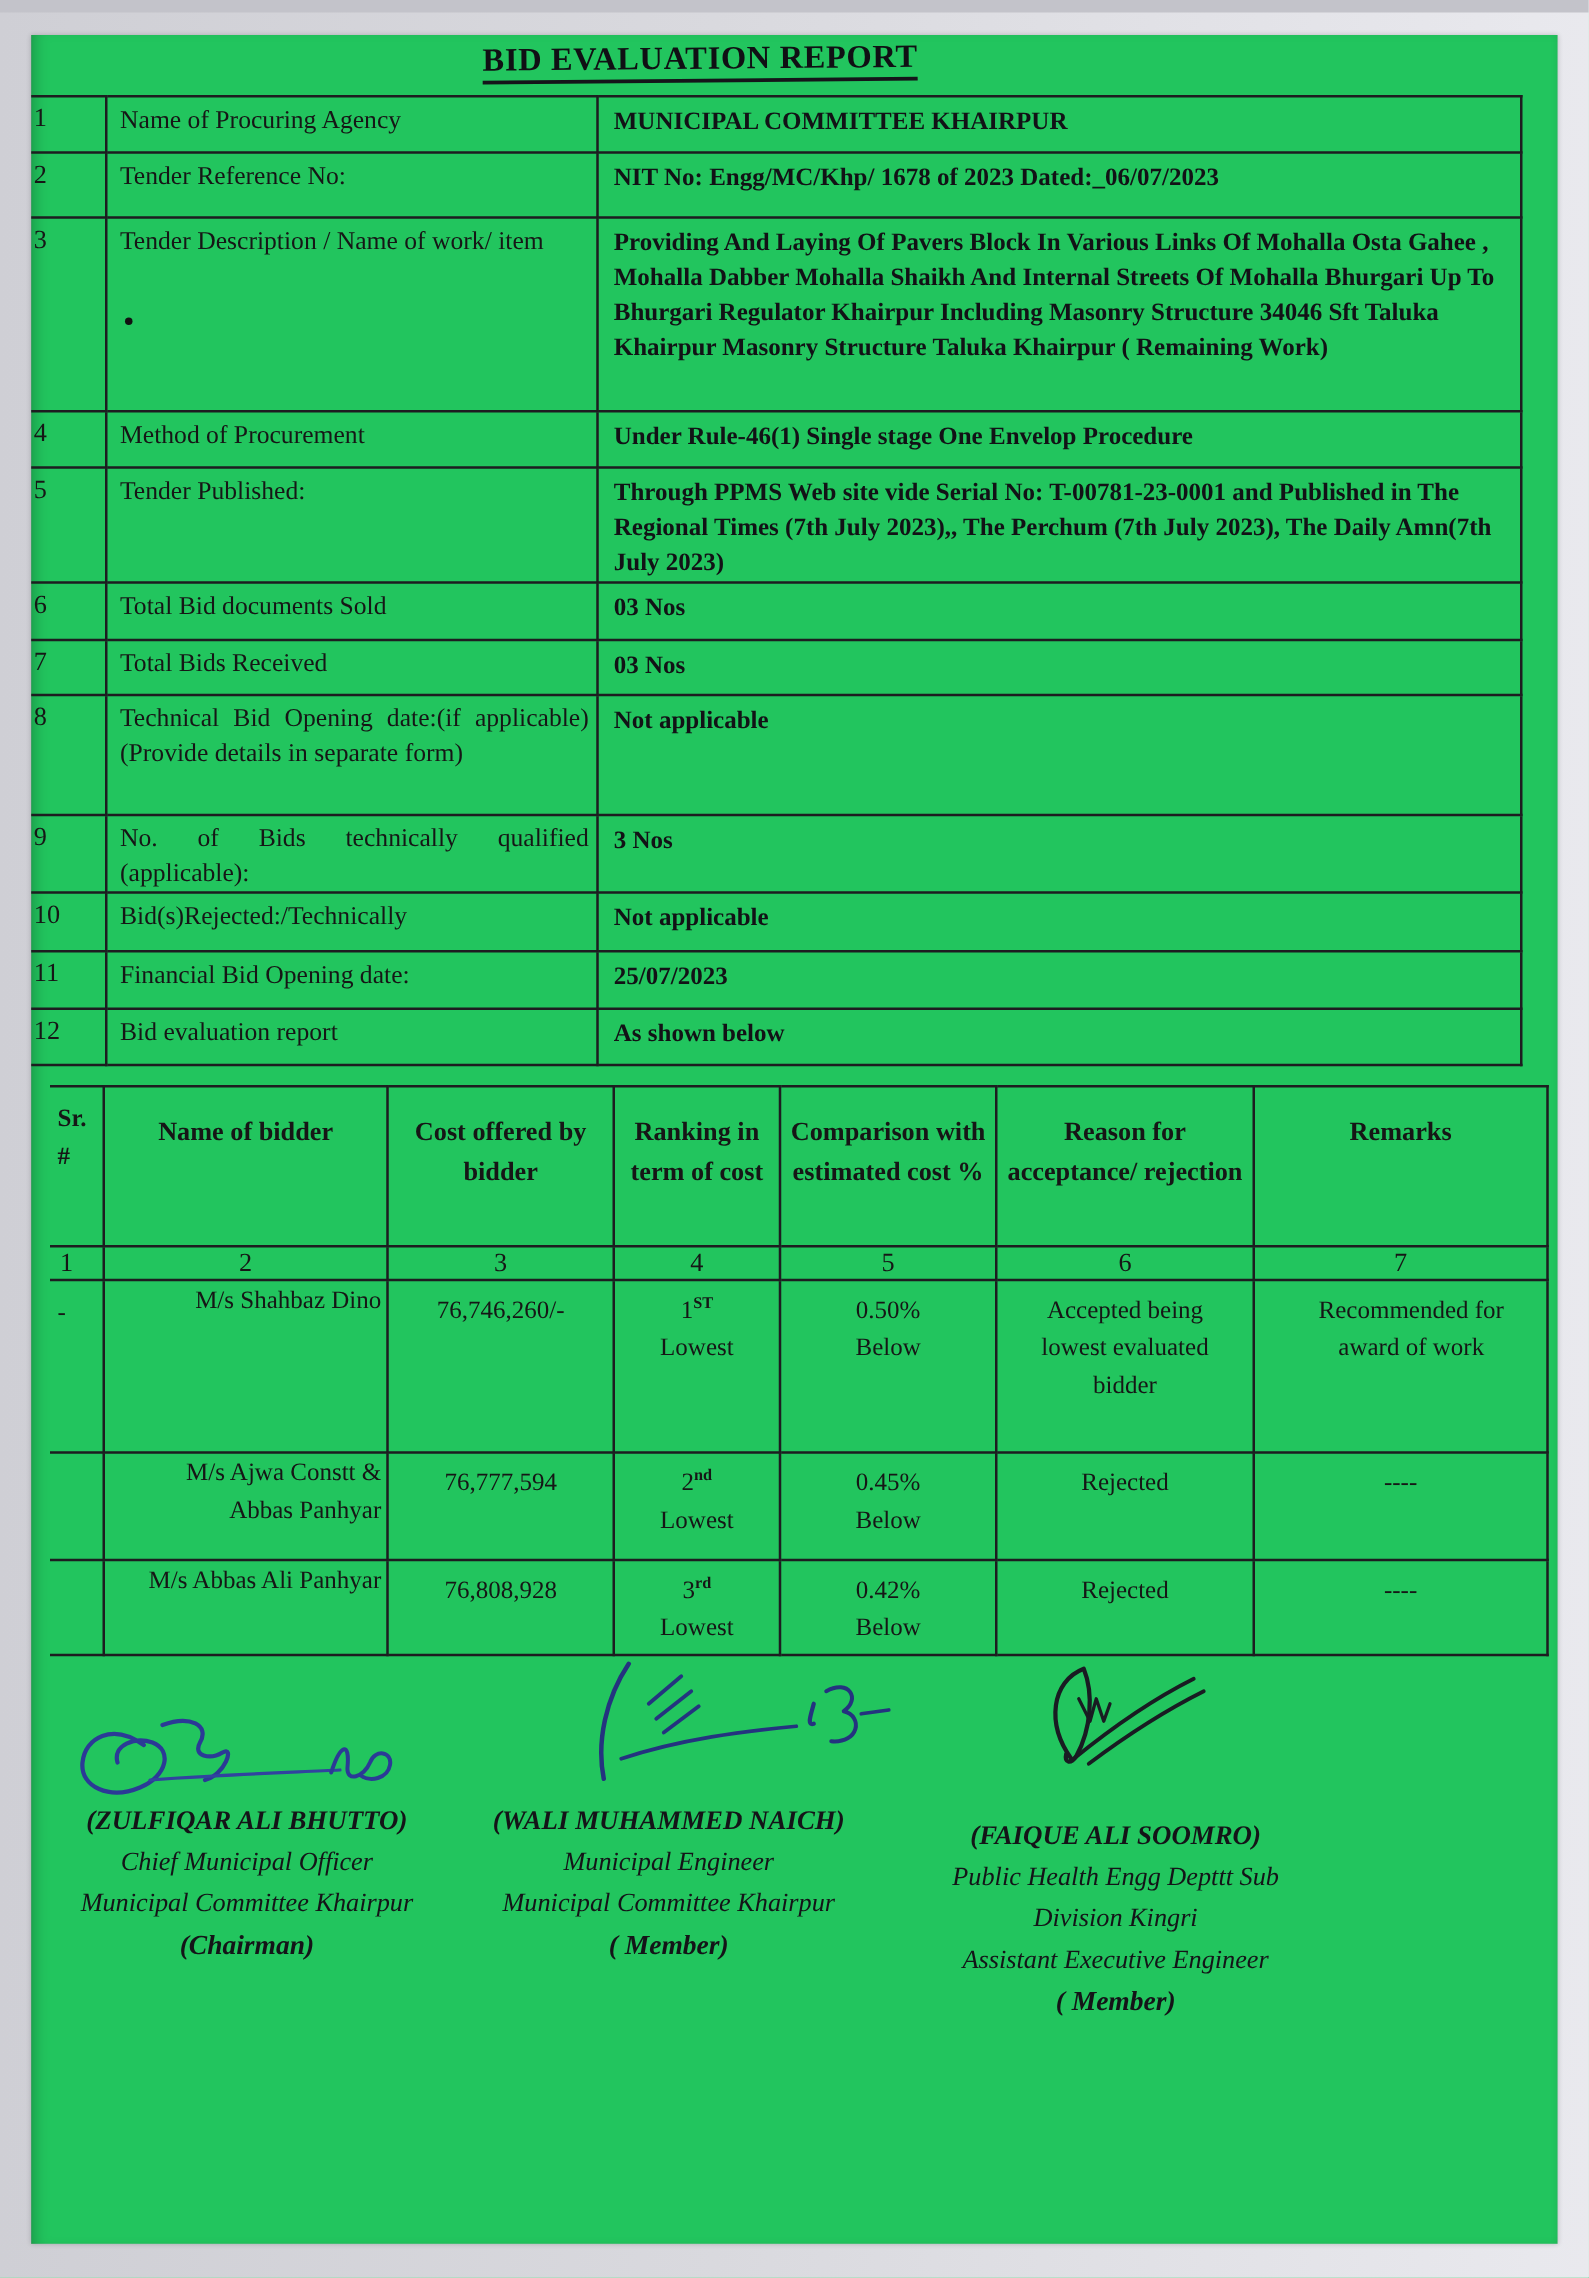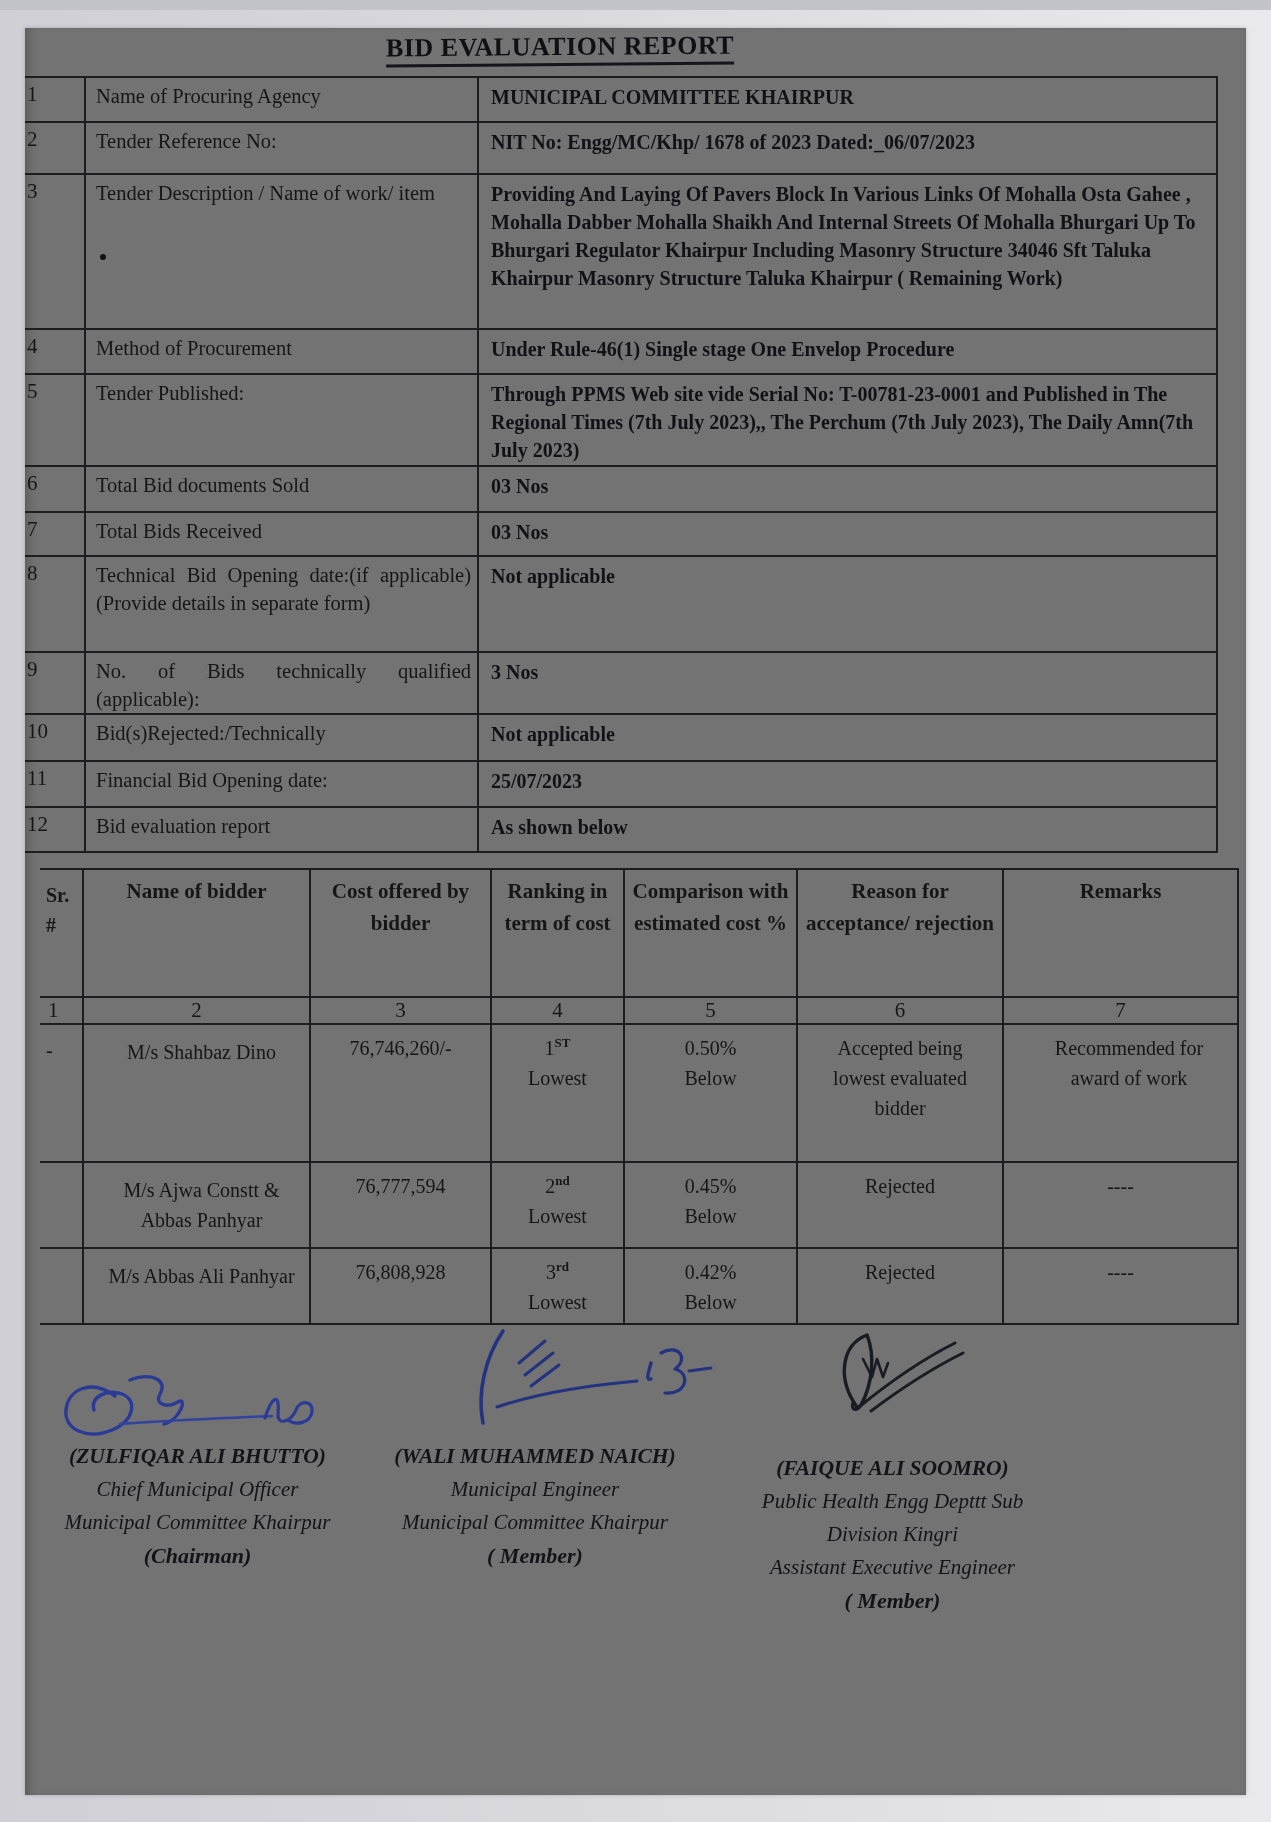--- a/index.html
+++ b/index.html
@@ -5,21 +5,21 @@
   html,body{margin:0;padding:0;}
   body{
     width:1271px;height:1822px;position:relative;overflow:hidden;
     background:linear-gradient(90deg,#cfcfd5 0%,#d9d9de 45%,#e9e9ee 100%);
     font-family:"Liberation Serif","DejaVu Serif",serif;
     color:#161616;
   }
   .top-edge{position:absolute;left:0;top:0;width:100%;height:10px;background:#c3c3ca;}
   .paper{
     position:absolute;left:25px;top:28px;width:1221px;height:1767px;
-    background:#737373;
+    background:#22c55e;
     box-shadow:inset 10px 0 14px -10px rgba(0,0,0,.35), inset -4px 0 8px -6px rgba(0,0,0,.15), 0 0 4px rgba(0,0,0,.2);
     overflow:hidden;
   }
   .title{
     position:absolute;top:4px;left:0;width:100%;padding-right:150px;box-sizing:border-box;
     text-align:center;font-size:26px;font-weight:bold;letter-spacing:.5px;color:#101014;
   }
   .title span{border-bottom:3px solid #15151a;padding-bottom:1px;display:inline-block;transform:rotate(-.5deg);}
 
   table{border-collapse:collapse;table-layout:fixed;position:absolute;}
@@ -27,25 +27,25 @@
 
   
   .t1{left:-12px;top:48px;width:1204px;}
   .t1 td.no{border-left:none;font-size:21px;padding:4px 2px 0 14px;font-weight:normal;}
   .t1 td.lbl{font-size:20.5px;padding:5px 6px 0 10px;line-height:1.35;text-align:justify;}
   .t1 td.val{font-size:20px;font-weight:bold;padding:5px 8px 0 12px;line-height:1.4;color:#121216;}
   .dot{display:block;width:6px;height:6px;border-radius:50%;background:#111;margin:46px 0 0 4px;}
 
   
   .t2{left:15px;top:840px;width:1198px;}
-  .t2 th{font-size:21px;font-weight:bold;padding-top:6px;line-height:1.5;}
+  .t2 th{font-size:21px;font-weight:bold;padding-top:20px;line-height:1.5;}
   .t2 td{font-size:20px;line-height:1.5;}
   .t2 .num{text-align:center;font-size:21px;line-height:1.15;padding:0;}
   .t2 .sr{border-left:none;padding:10px 0 0 6px;font-size:20px;margin-left:20px;}
-  .t2 .name{padding:12px 4px 0 14px;text-align:center;border-radius:11px;}
+  .t2 .name{padding:0 4px 0 14px;text-align:right;border-radius:11px;}
   .t2 .ctr{text-align:center;padding-top:8px;}
   sup{font-size:13px;font-weight:bold;vertical-align:super;line-height:0;}
 
   
   .sig-col{position:absolute;text-align:center;font-size:21px;line-height:33px;color:#141418;font-style:italic;}
   .sig-name{font-weight:bold;font-size:21.5px;}
   .sig-role{font-weight:bold;font-size:22px;}
   .scribble{position:absolute;}
   .scribble path{fill:none;stroke-linecap:round;stroke-linejoin:round;}
 </style>

